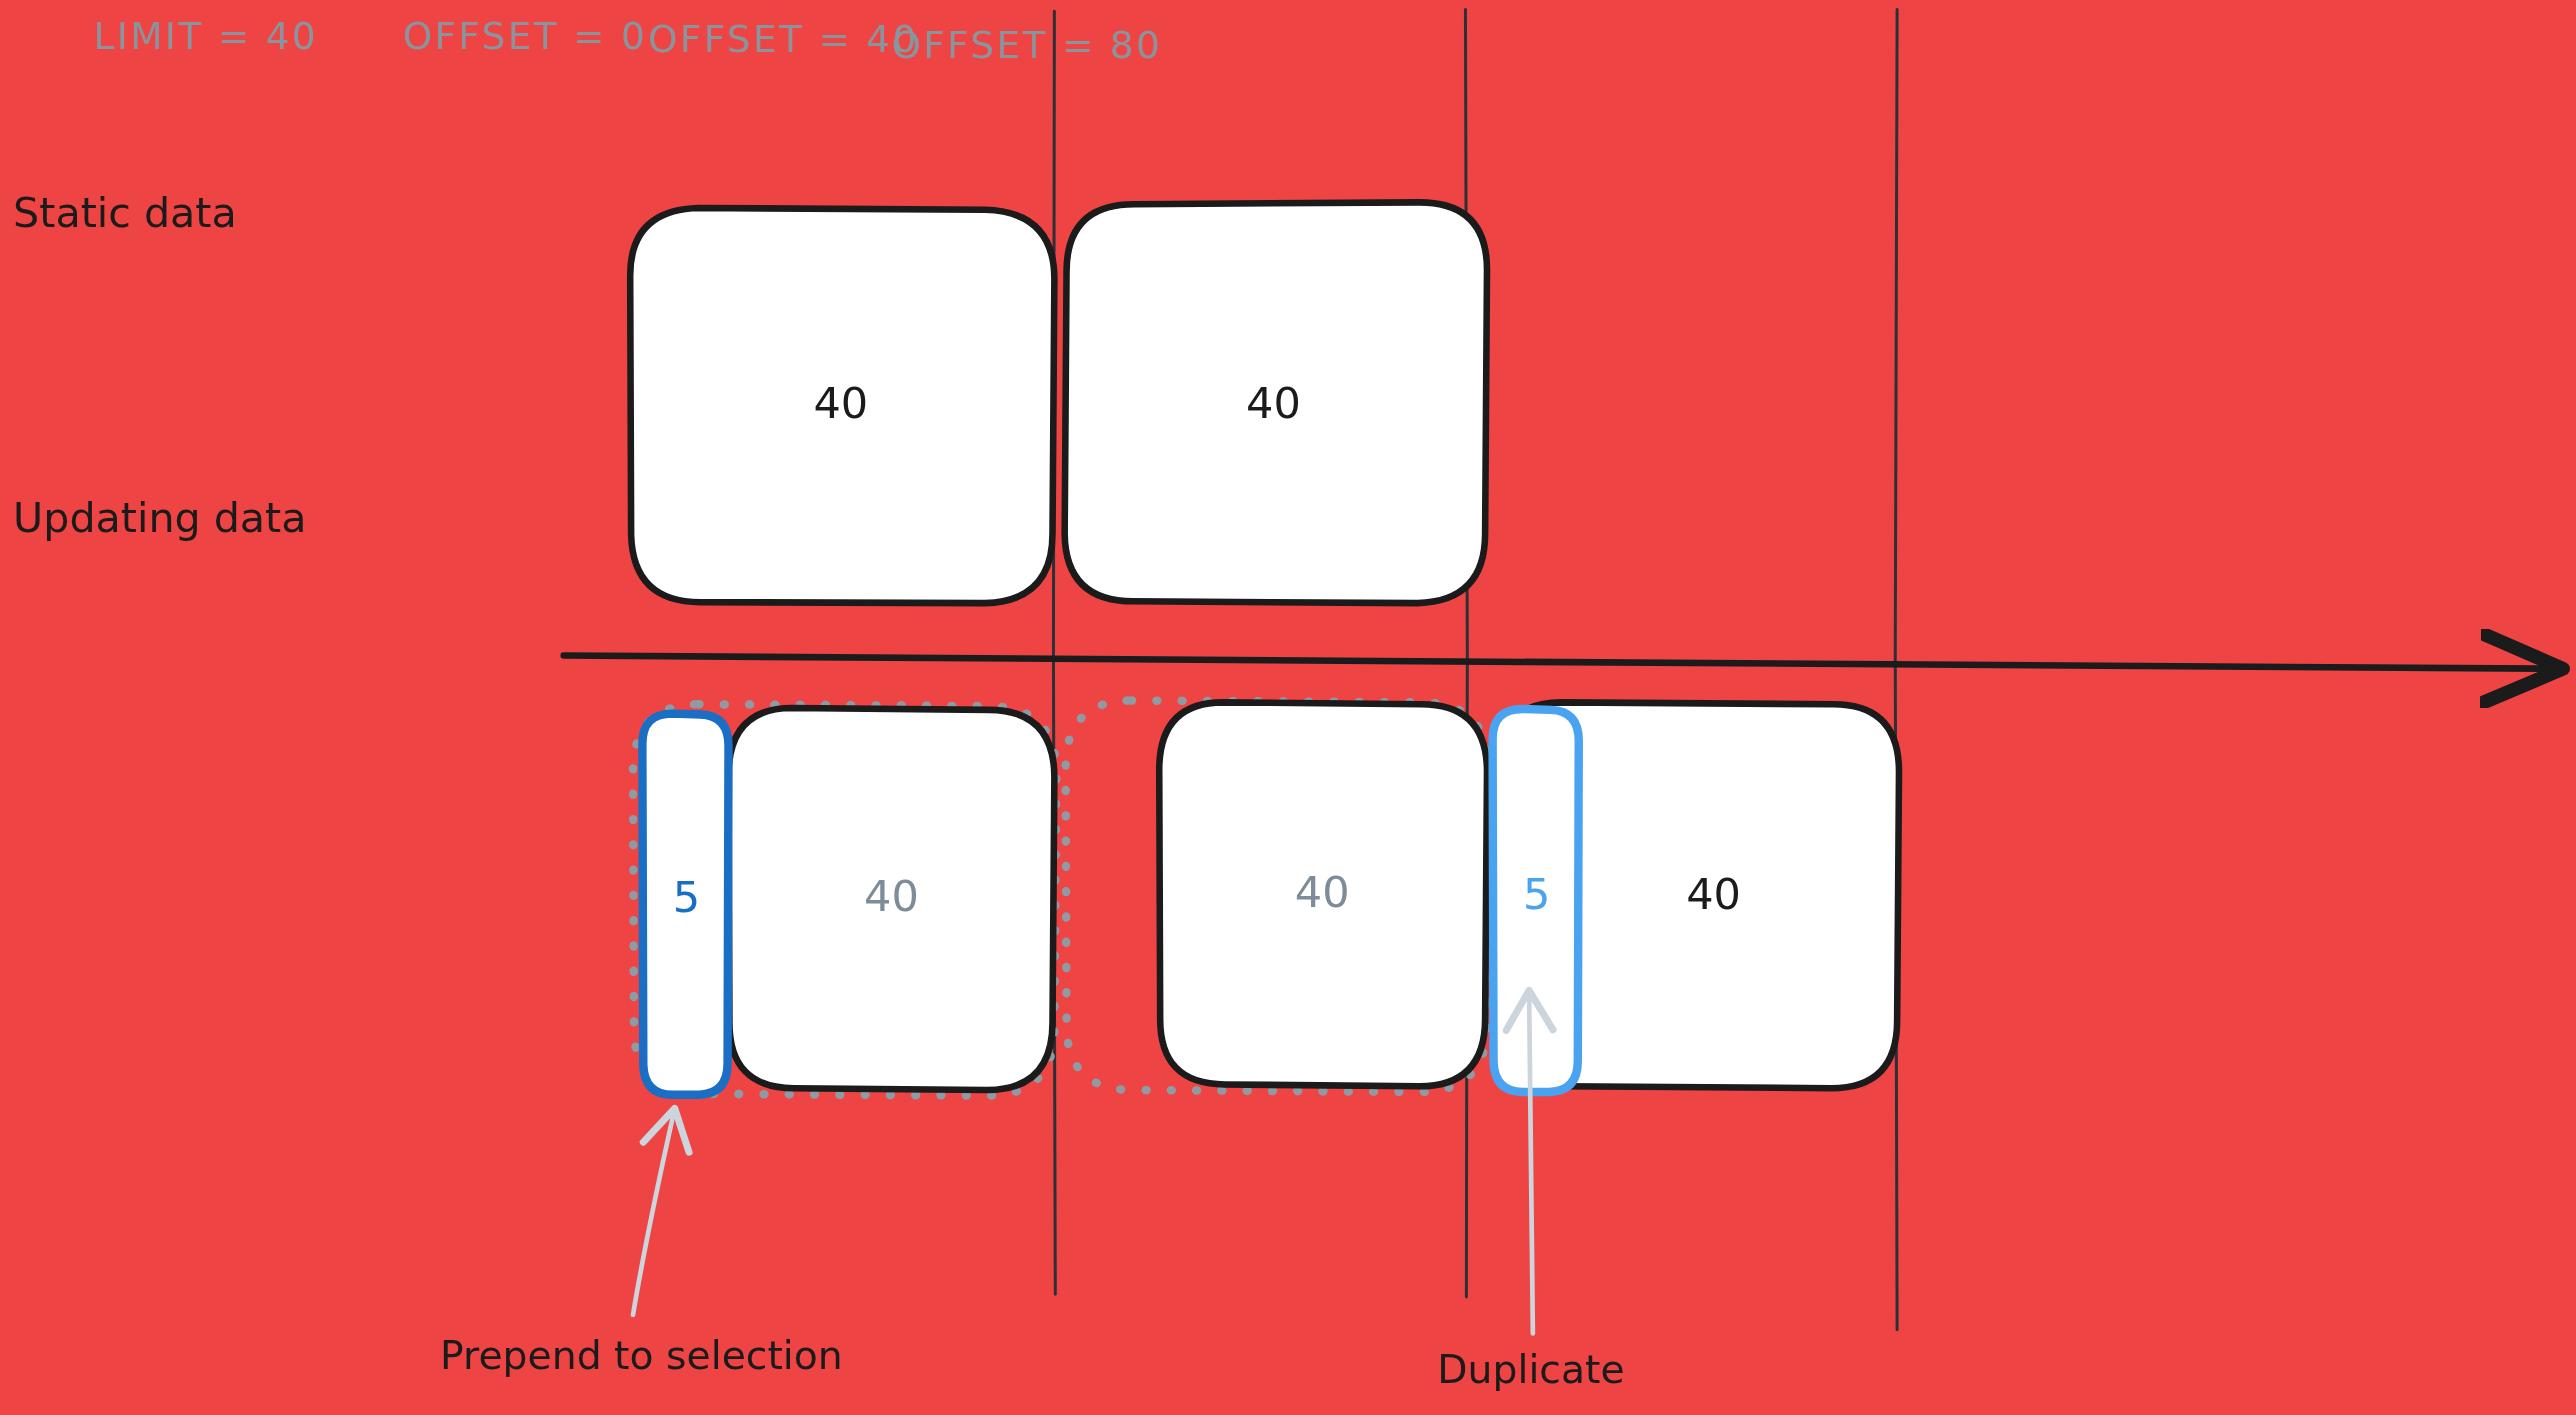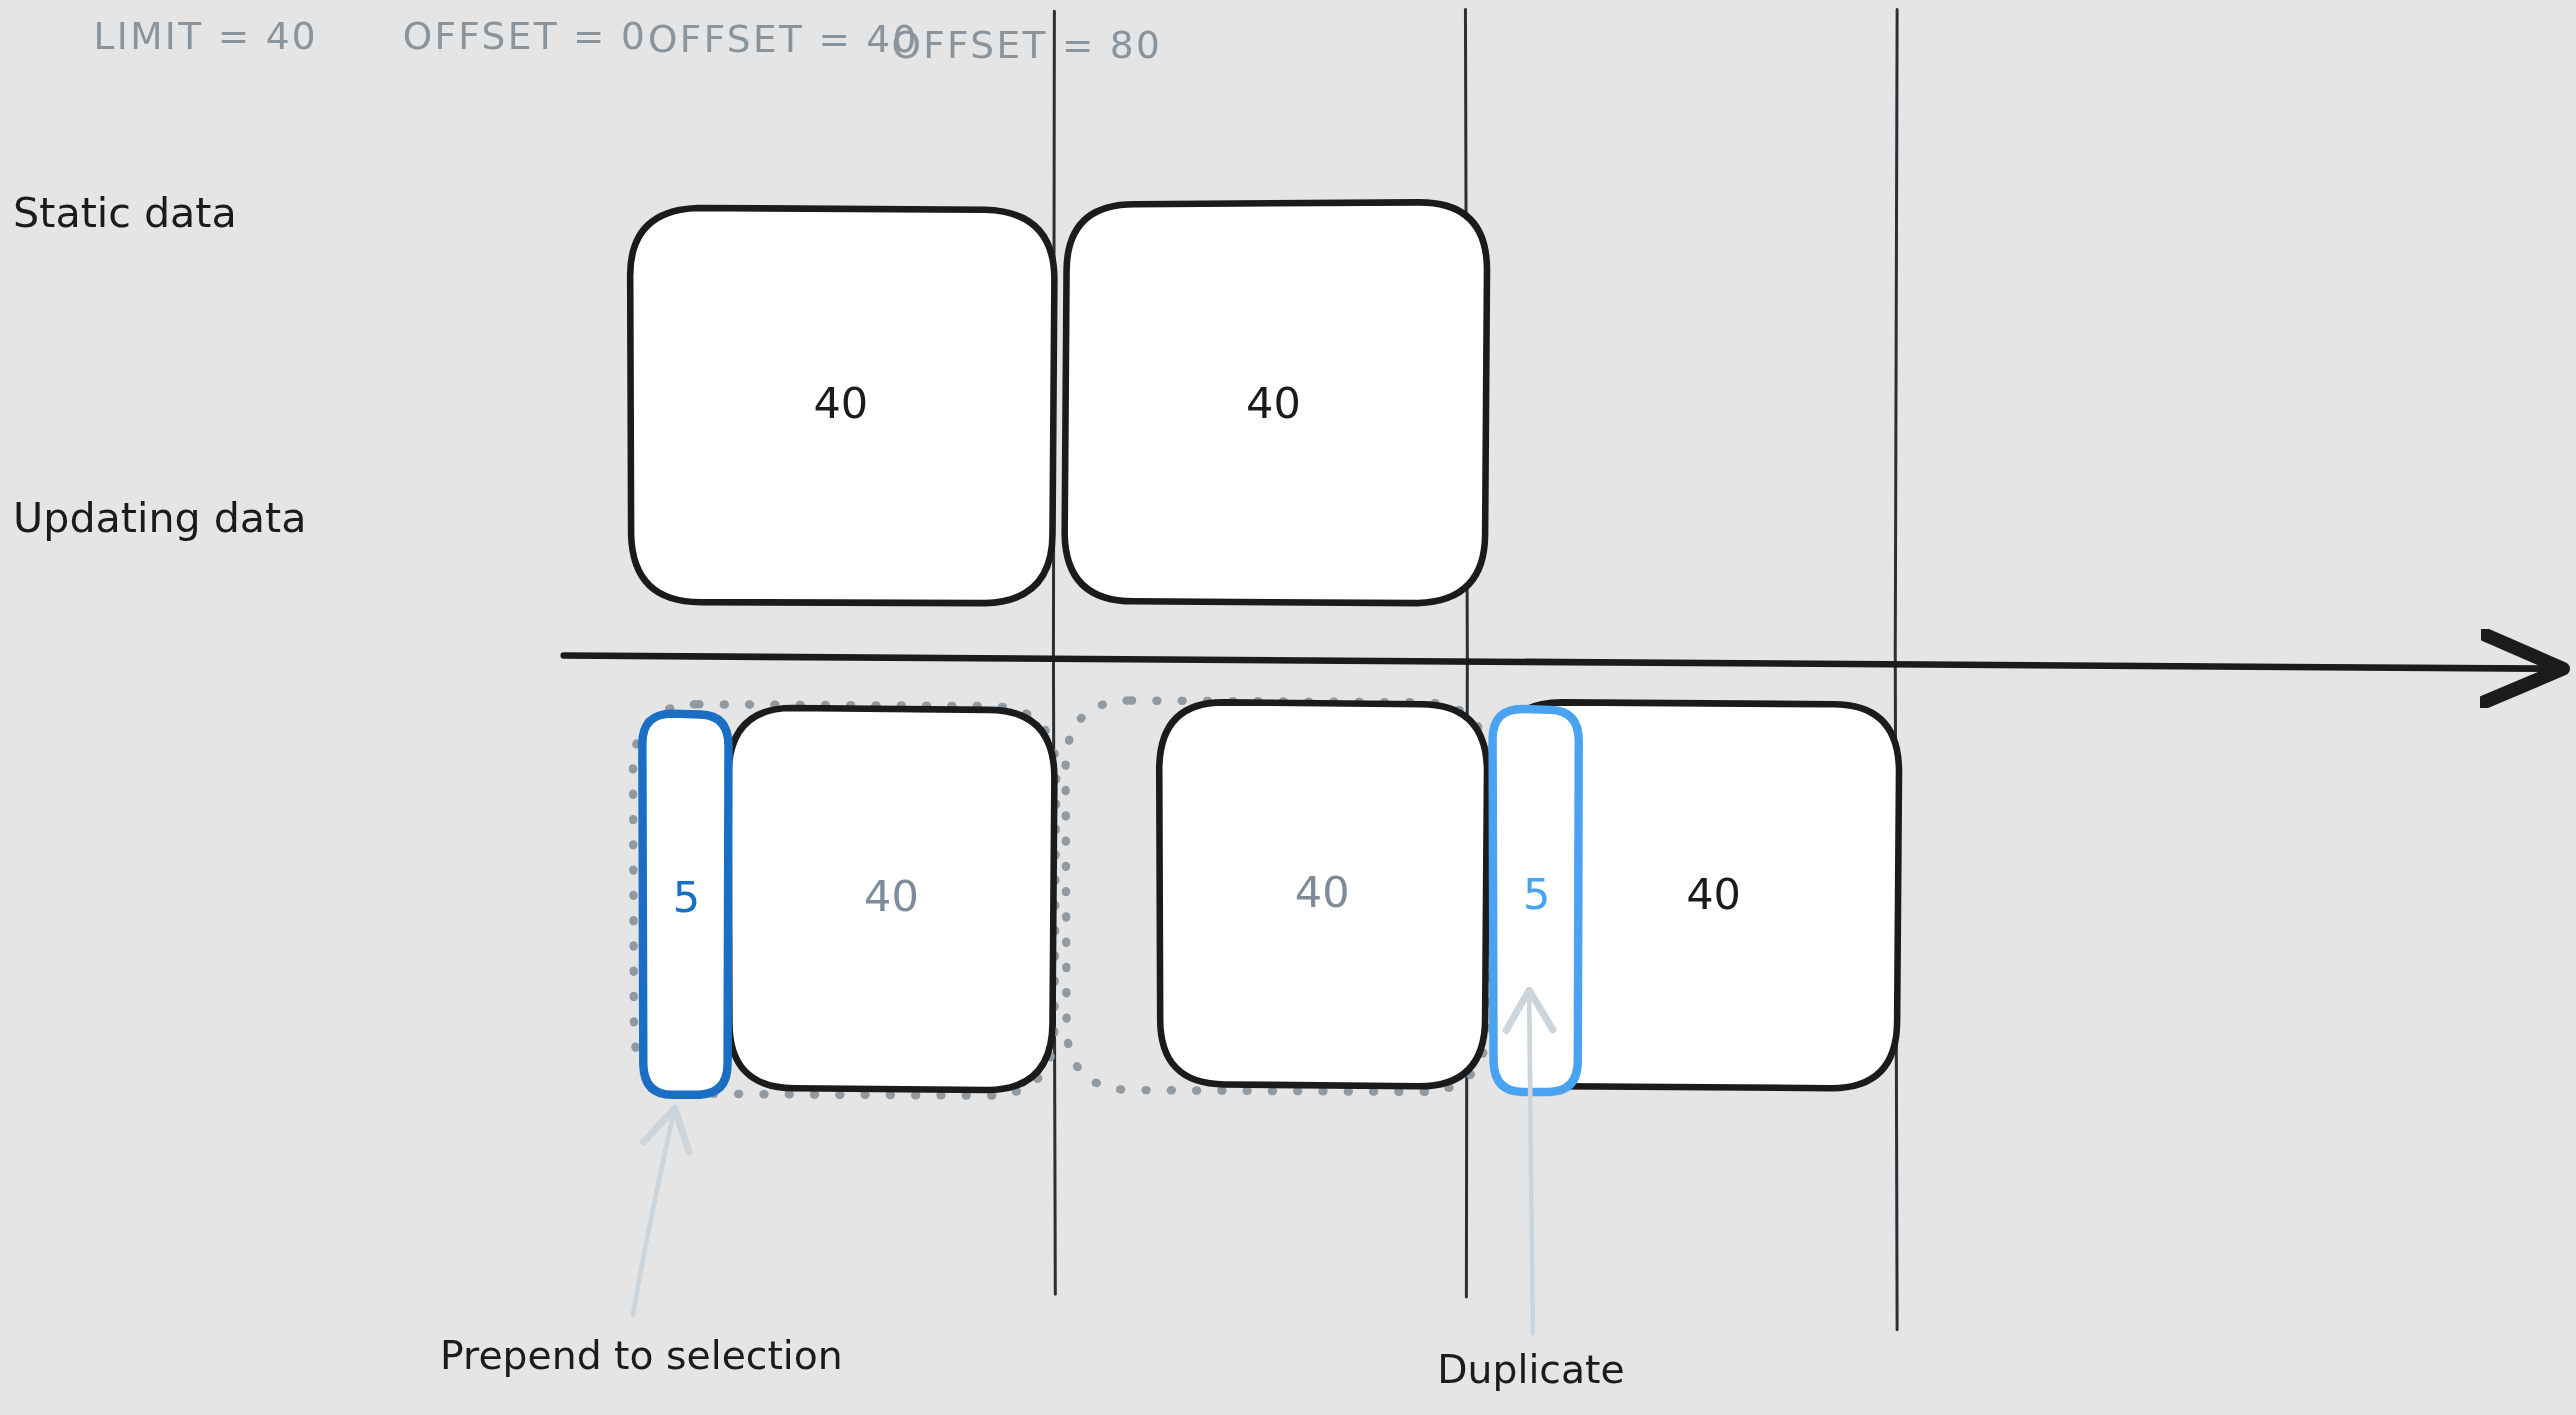--- a/index.html
+++ b/index.html
@@ -8,21 +8,21 @@
     padding: 0;
     background: #ffffff;
   }
   body {
     font-family: "DejaVu Sans", sans-serif;
   }
   #canvas {
     position: relative;
     width: 2576px;
     height: 1416px;
-    background: #e5e5e5;
+    background: #ef4444;
     overflow: hidden;
   }
   #scene {
     position: absolute;
     left: 0;
     top: 0;
     width: 2576px;
     height: 1416px;
   }
   

